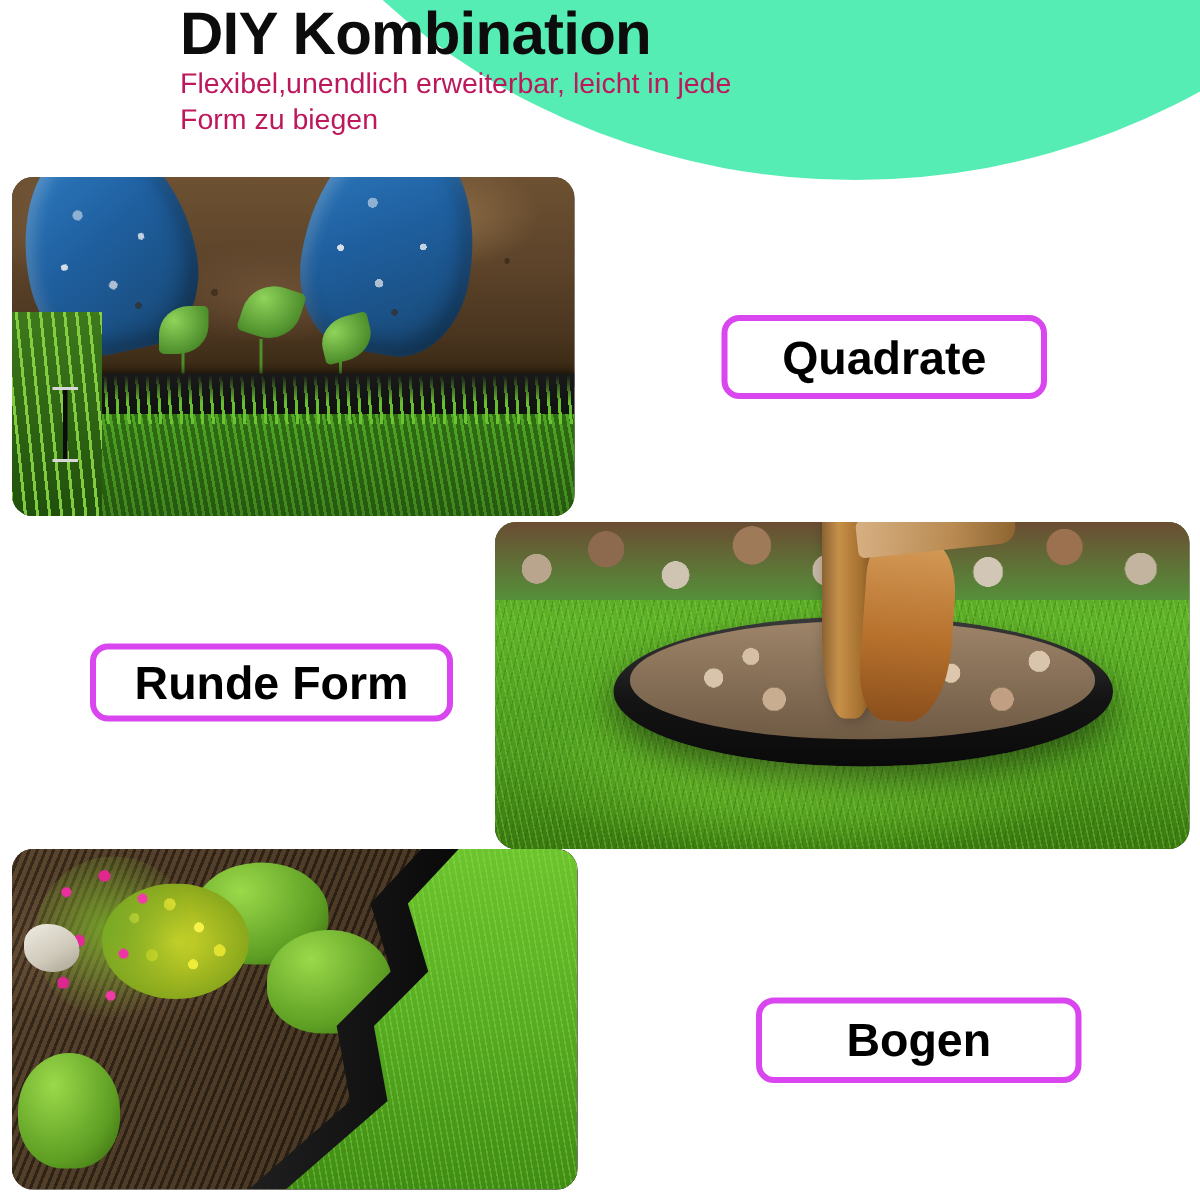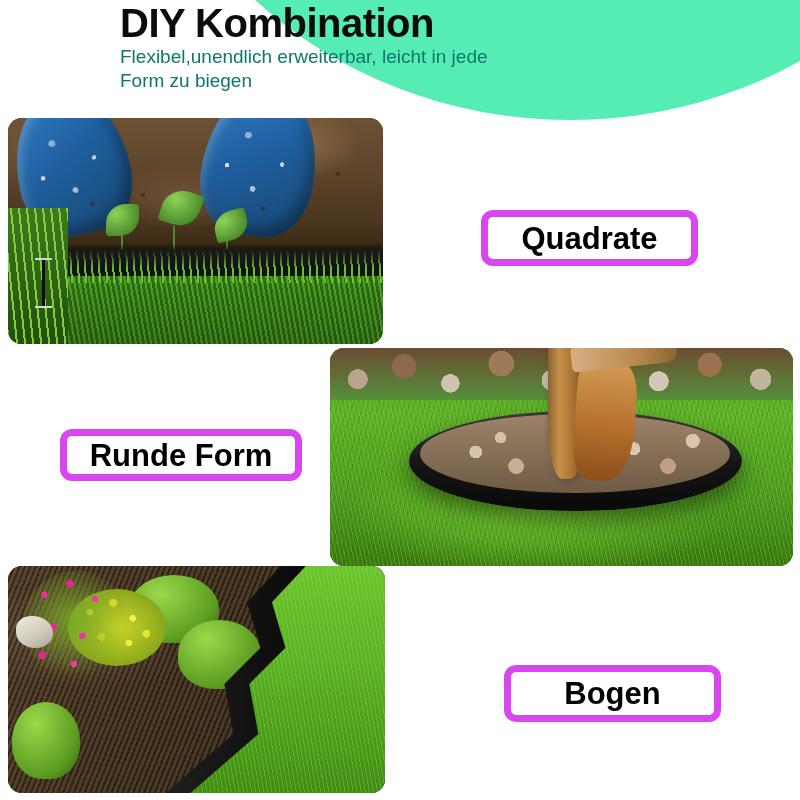--- a/index.html
+++ b/index.html
@@ -45,21 +45,21 @@
     font-weight: bold;
     color: #0c0c0c;
     line-height: 42px;
     letter-spacing: -0.5px;
     margin: 0;
     padding-top: 2px;
     white-space: nowrap;
   }
   .banner-sub {
     font-size: 19px;
-    color: #0f766e;
+    color: #be185d;
     line-height: 24px;
     margin: 0;
     padding-top: 1px;
   }
   .banner-sub span {
     display: block;
   }
 
   
   .photo {
@@ -298,21 +298,21 @@
   .p3-stone {
     position:absolute; left:2%; top:22%; width:10%; height:14%;
     background: linear-gradient(150deg,#efece2 0%, #cfc9ba 60%, #a9a294 100%);
     border-radius: 40% 55% 45% 50%;
   }
 
   
   .pill {
     position: absolute;
     background: #ffffff;
-    border: 7px solid #d946ef;
+    border: 4px solid #d946ef;
     border-radius: 12px;
     display: flex;
     align-items: center;
     justify-content: center;
     box-sizing: border-box;
   }
   .pill span {
     font-size: 31px;
     font-weight: bold;
     color: #000000;

